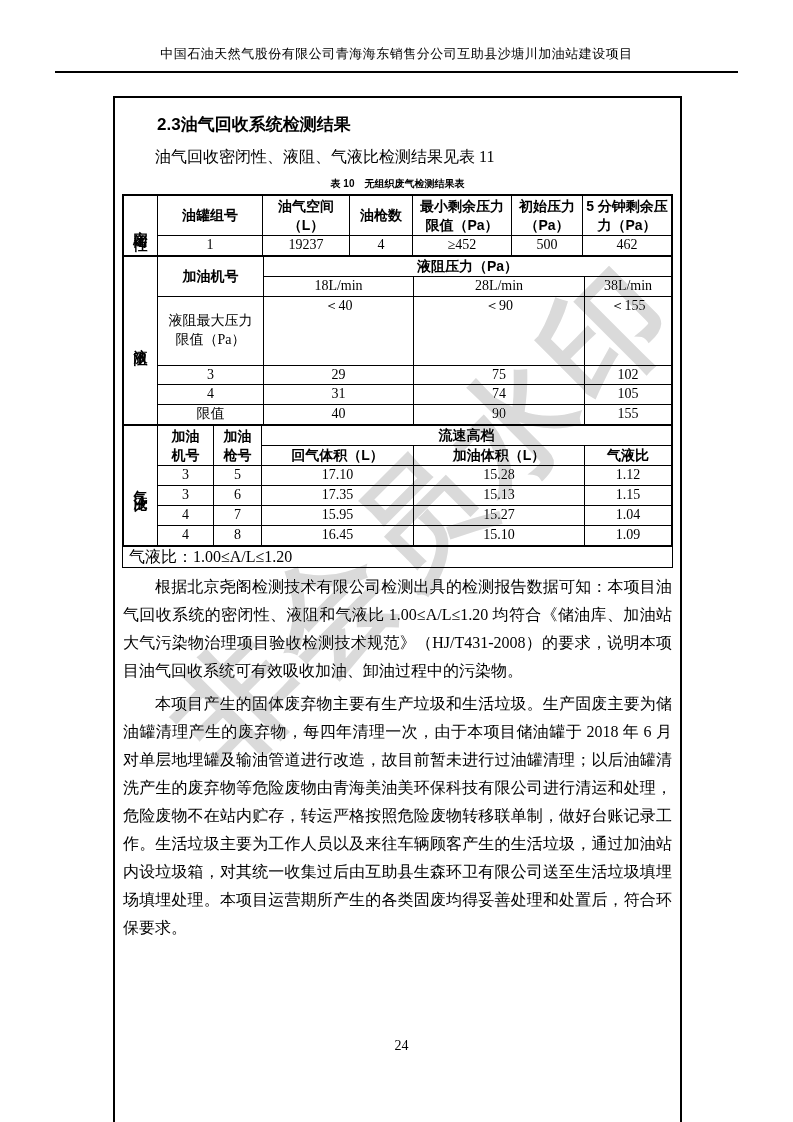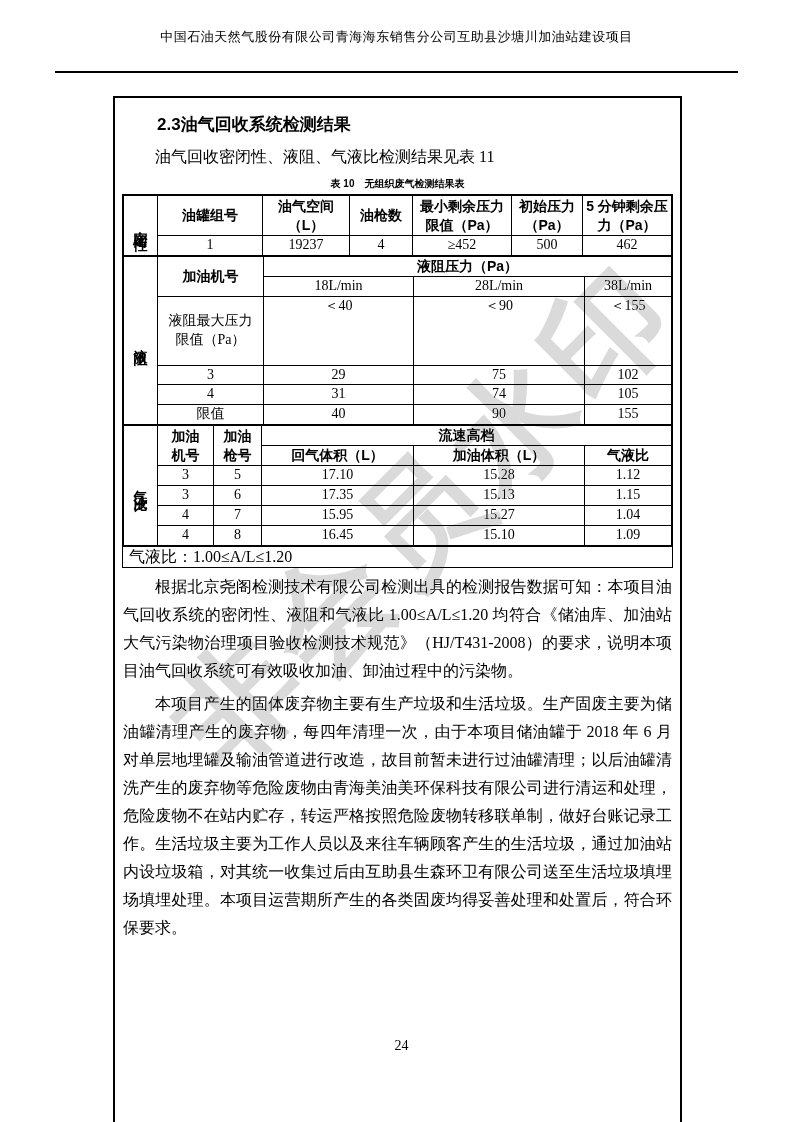--- a/index.html
+++ b/index.html
@@ -1,20 +1,20 @@
 <!DOCTYPE html>
 <html><head>
 <meta charset="utf-8">
 <style>
   html,body{margin:0;padding:0;}
   body{
     width:793px;height:1122px;position:relative;background:#ffffff;color:#000;
     font-family:"Liberation Serif","DejaVu Serif",serif;overflow:hidden;
   }
-  .hdr{position:absolute;top:28px;left:55px;right:55px;text-align:center;
+  .hdr{position:absolute;top:45px;left:55px;right:55px;text-align:center;
        font-size:13px;letter-spacing:0.5px;}
   .hdr-rule{position:absolute;top:71px;left:55px;right:55px;height:0;
        border-top:2px solid #000;}
   .box{position:absolute;left:113px;top:96px;width:569px;height:1098px;
        border:2px solid #000;box-sizing:border-box;overflow:hidden;}
   .h2{font-family:"Liberation Sans","DejaVu Sans",sans-serif;font-weight:bold;
       font-size:17px;margin:15px 8px 0 42px;}
   .intro{font-size:16px;margin:11px 8px 0;text-indent:2em;}
   .tcap{font-family:"Liberation Sans","DejaVu Sans",sans-serif;font-weight:bold;
         font-size:10px;text-align:center;margin-top:9px;}

